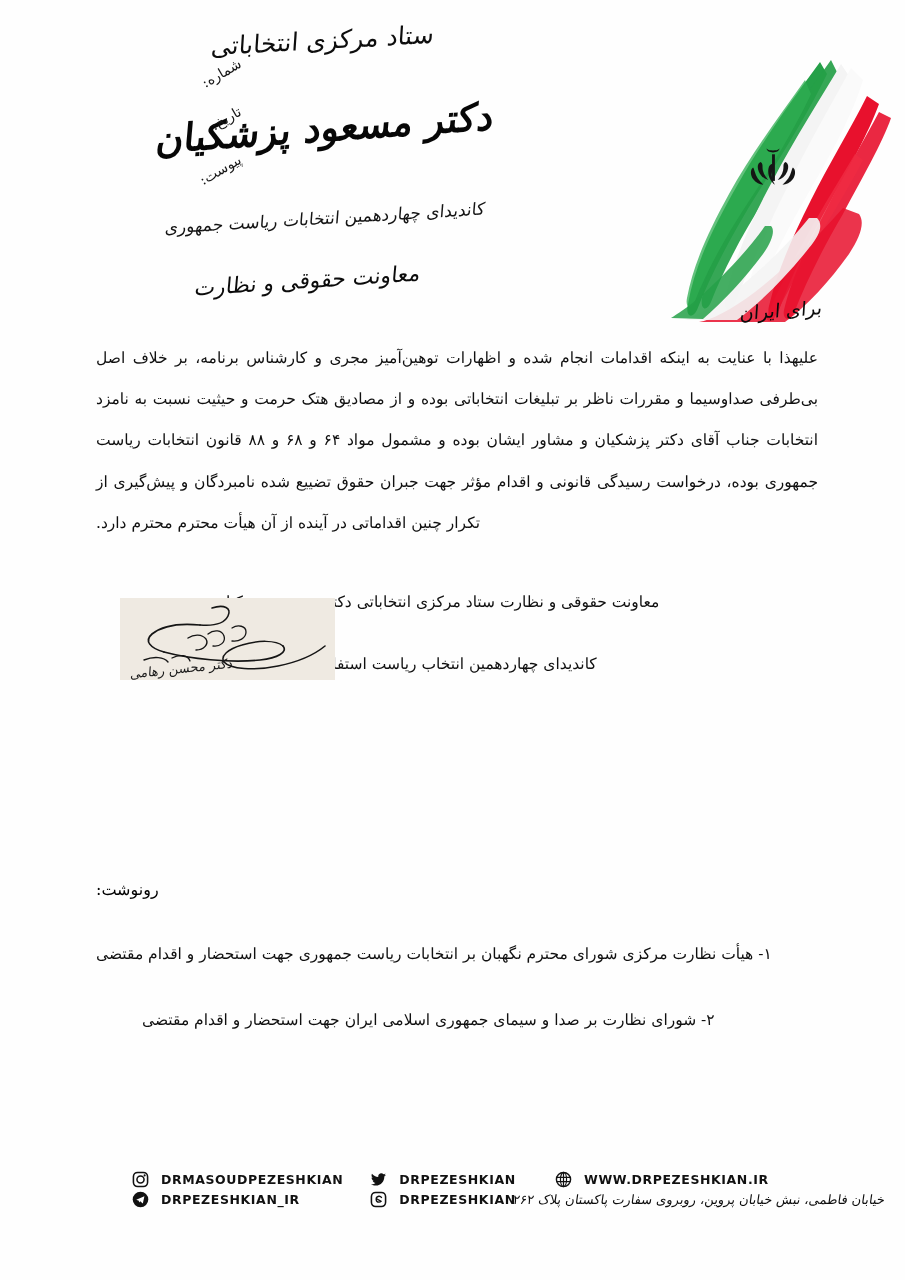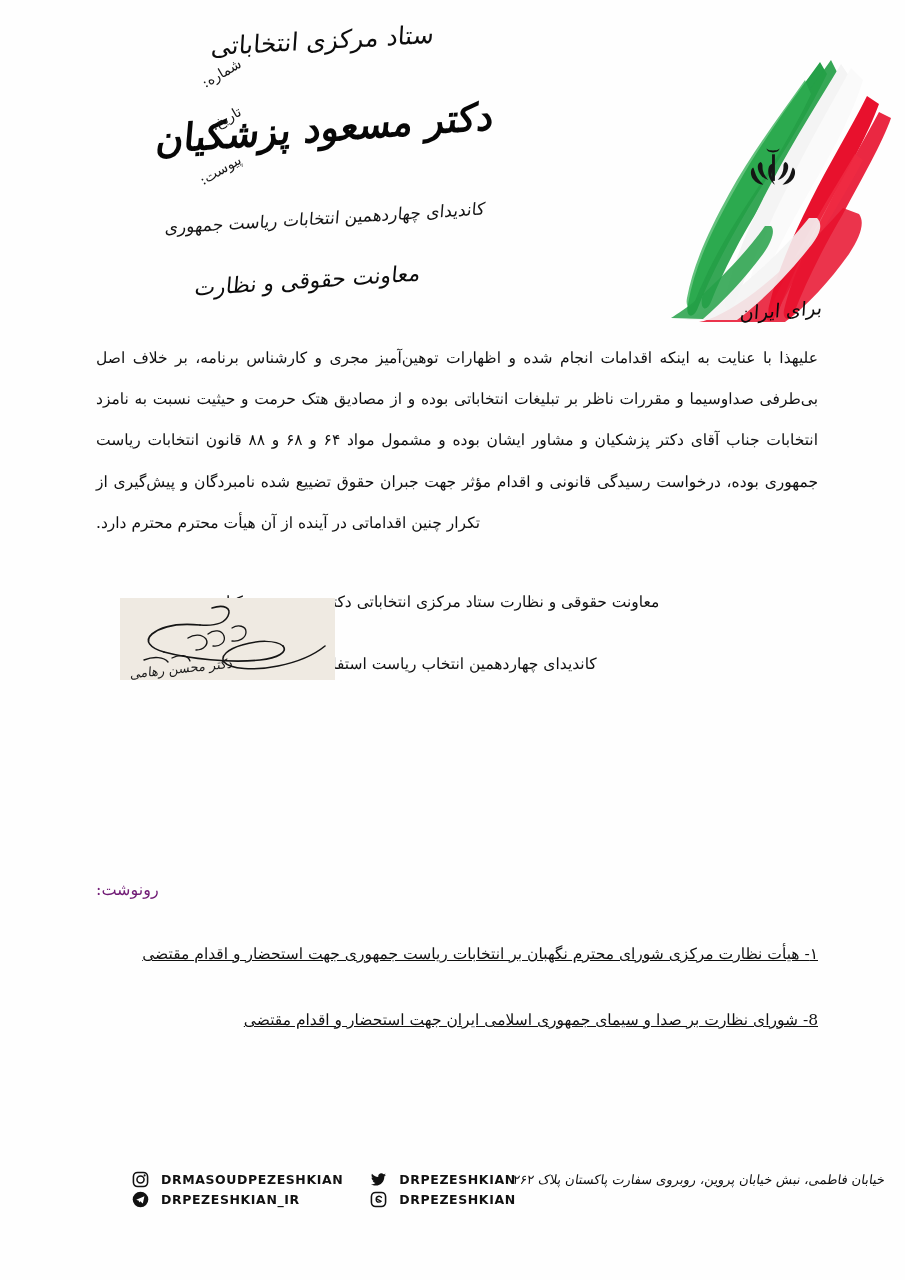--- a/index.html
+++ b/index.html
@@ -167,31 +167,30 @@
   .cc-area {
     position: absolute;
     top: 880px;
     left: 96px;
     width: 722px;
     direction: rtl;
   }
   .cc-title {
     font-family: "DejaVu Serif", "Liberation Serif", serif;
     font-size: 16px;
-    color: #701a75;
+    color: #000000;
     text-align: left;
     margin-bottom: 46px;
   }
   .cc-item {
     font-family: "DejaVu Serif", "Liberation Serif", serif;
     font-size: 15.5px;
     color: #101010;
     margin-bottom: 48px;
-    text-align: right;
-    text-decoration: underline;
+    text-align: left;
   }
   .cc-item.i2 { padding-left: 46px; }
 
   
   .footer {
     position: absolute;
     bottom: 18px;
     left: 0;
     right: 0;
     height: 120px;
@@ -322,21 +321,21 @@
         <path d="M24 62 C34 58 44 59 48 64" stroke-width="1.4"></path>
         <path d="M52 60 C60 56 68 57 70 63" stroke-width="1.3"></path>
       </g>
     </svg>
     <div class="sig-name">دکتر محسن رهامی</div>
   </div>
 
   <div class="cc-area">
     <div class="cc-title">رونوشت:</div>
     <div class="cc-item i1">۱- هیأت نظارت مرکزی شورای محترم نگهبان بر انتخابات ریاست جمهوری جهت استحضار و اقدام مقتضی</div>
-    <div class="cc-item i2">8- شورای نظارت بر صدا و سیمای جمهوری اسلامی ایران جهت استحضار و اقدام مقتضی</div>
+    <div class="cc-item i2">۲- شورای نظارت بر صدا و سیمای جمهوری اسلامی ایران جهت استحضار و اقدام مقتضی</div>
   </div>
 
   <div class="footer">
     <div class="footer-inner">
 
       <div class="fcol fcol-1">
         <div class="frow">
           <svg class="ficon" viewBox="0 0 24 24">
             <rect x="2" y="2" width="20" height="20" rx="6" fill="none" stroke="#111" stroke-width="2.2"></rect>
             <circle cx="12" cy="12" r="5" fill="none" stroke="#111" stroke-width="2.2"></circle>
@@ -363,19 +362,27 @@
         <div class="frow">
           <svg class="ficon" viewBox="0 0 24 24">
             <rect x="2" y="2" width="20" height="20" rx="6" fill="none" stroke="#111" stroke-width="2.2"></rect>
             <path d="M16.2 9.2 C15.5 7.9 14 7.2 12.4 7.4 C10.2 7.7 8.6 9.6 8.7 11.9 C8.8 14.1 10.6 15.9 12.9 15.8 C14 15.8 15 15.3 15.7 14.6 M15.7 14.6 L9.4 10.9" fill="none" stroke="#111" stroke-width="1.9" stroke-linecap="round"></path>
           </svg>
           <span class="ftext">DRPEZESHKIAN</span>
         </div>
       </div>
 
       <div class="fcol fcol-3">
+        <div class="frow">
+          <svg class="ficon" viewBox="0 0 24 24">
+            <circle cx="12" cy="12" r="10" fill="none" stroke="#111" stroke-width="2"></circle>
+            <ellipse cx="12" cy="12" rx="4.3" ry="10" fill="none" stroke="#111" stroke-width="1.7"></ellipse>
+            <path d="M2.3 9 H21.7 M2.3 15 H21.7 M12 2 V22" stroke="#111" stroke-width="1.7" fill="none"></path>
+          </svg>
+          <span class="ftext">WWW.DRPEZESHKIAN.IR</span>
+        </div>
         <div class="faddr">خیابان فاطمی، نبش خیابان پروین، روبروی سفارت پاکستان پلاک ۲۶۲</div>
       </div>
 
     </div>
   </div>
 
 </div>
 
 </body></html>

